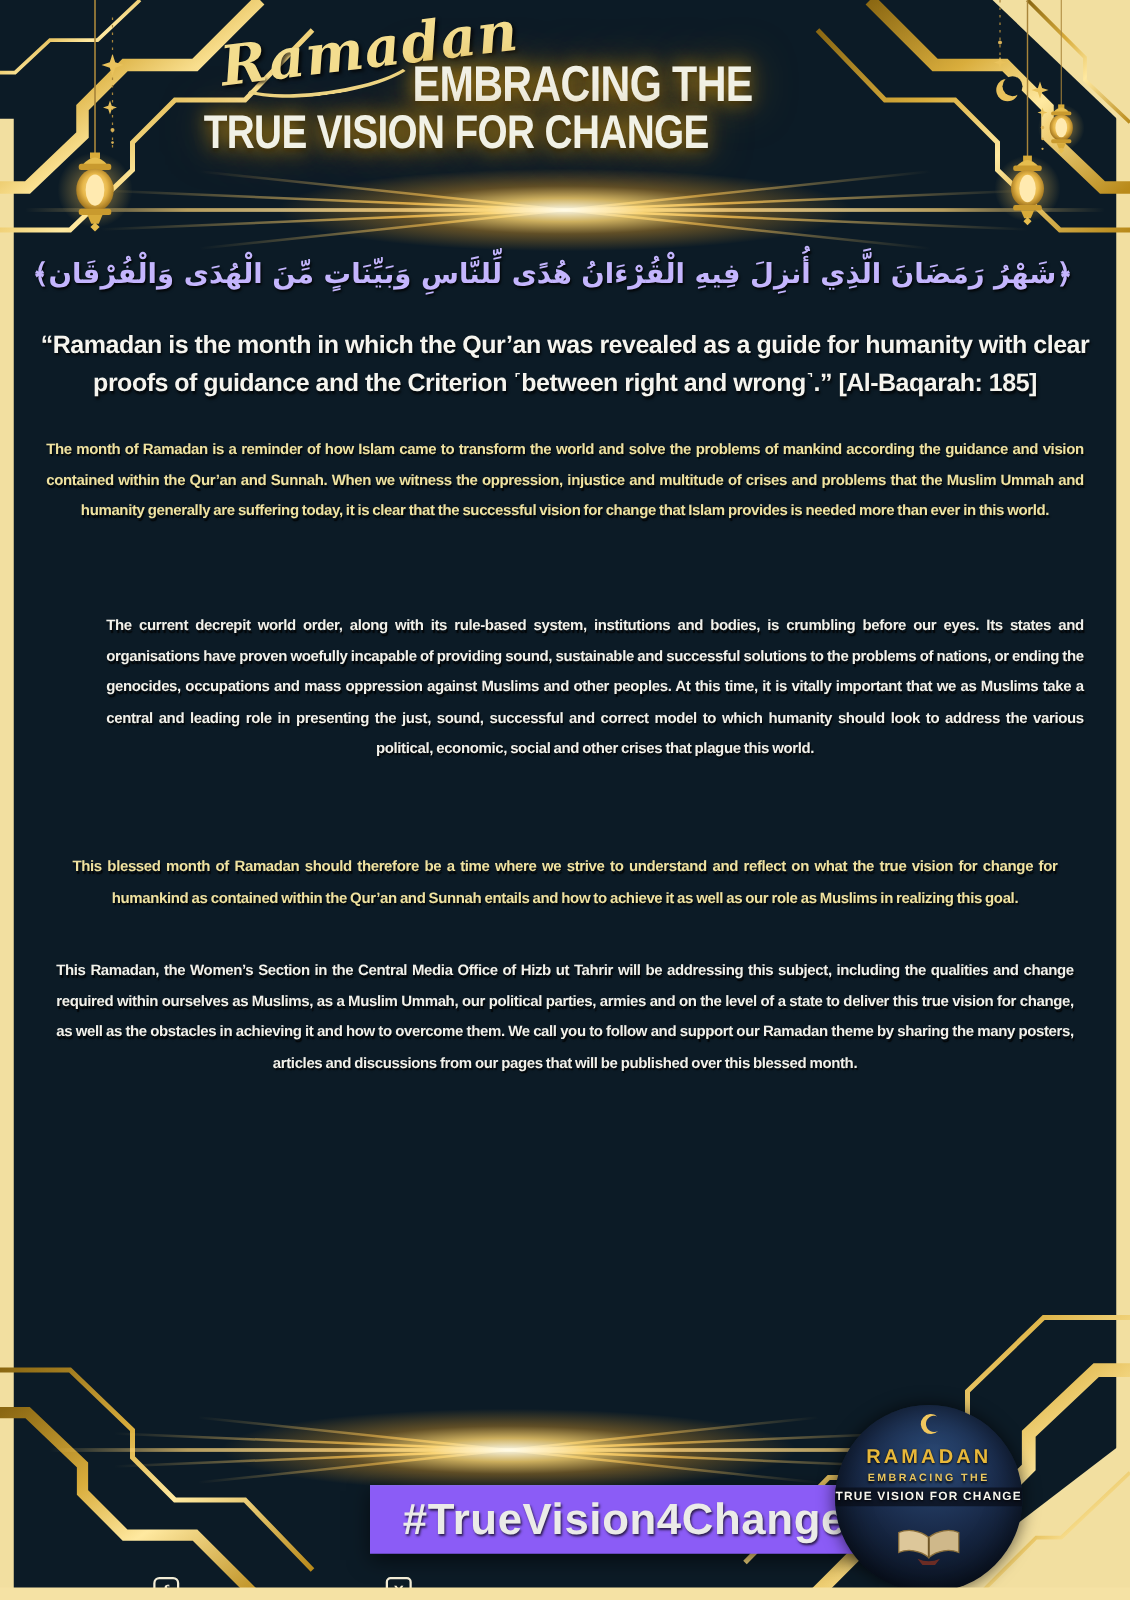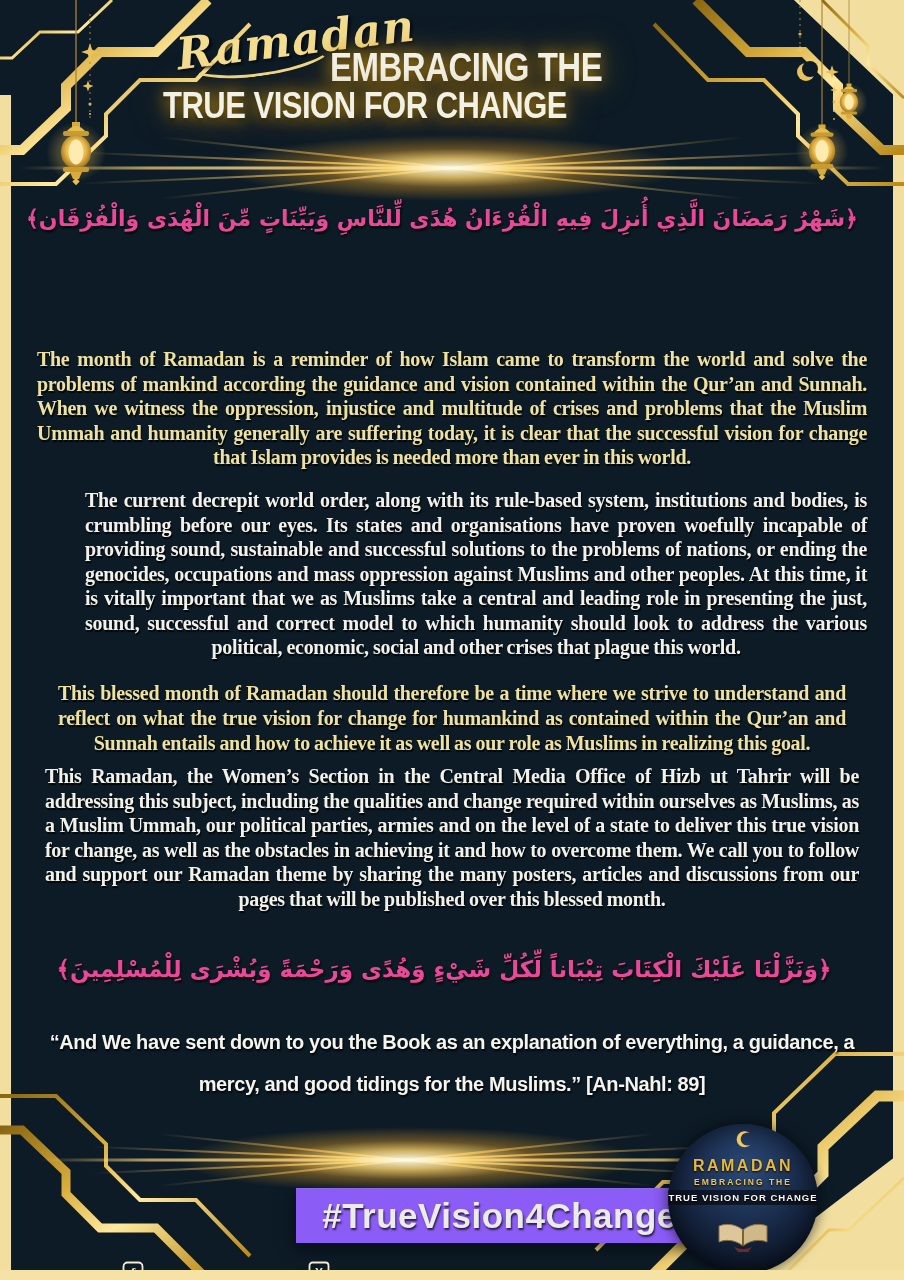--- a/index.html
+++ b/index.html
@@ -50,38 +50,37 @@
   .title-line{position:absolute;z-index:6;color:#f1f1e6;font-weight:bold;
     transform:scaleY(1.22);transform-origin:top left;letter-spacing:-0.5px;
     text-shadow:0 0 14px rgba(196,142,18,.95),0 0 32px rgba(196,142,18,.7),0 2px 3px rgba(0,0,0,.6);
     white-space:nowrap;}
   .title-l1{left:330px;top:44px;font-size:33px;}
   .title-l2{left:130px;top:84px;width:470px;text-align:center;font-size:31px;}
   
   .arabic{
     position:absolute;left:30px;right:46px;z-index:6;text-align:center;
     direction:rtl;font-family:"DejaVu Sans",sans-serif;font-weight:bold;
-    color:#ec4899;white-space:nowrap;
+    color:#c4b5fd;white-space:nowrap;
     text-shadow:1px 2px 2px rgba(0,0,0,.85);
   }
   .arabic-top{top:206px;font-size:22px;}
   .arabic-bottom{top:956px;font-size:23px;}
   
   .quote{
     position:absolute;z-index:6;text-align:center;color:#f5f4ee;font-weight:bold;
     letter-spacing:-0.4px;text-shadow:1px 2px 2px rgba(0,0,0,.8);
   }
   .quote-top{left:12px;right:12px;top:261px;font-size:20px;line-height:31px;}
   .quote-bottom{left:40px;right:40px;top:1021px;font-size:20px;line-height:42px;}
   
   .para{
-    position:absolute;z-index:6;font-weight:bold;font-size:20px;line-height:24.5px;
+    position:absolute;z-index:6;font-weight:bold;font-size:12px;line-height:24.5px;
     text-align:justify;text-align-last:center;letter-spacing:-0.3px;word-spacing:-0.5px;
     text-shadow:1px 2px 1px rgba(0,0,0,.85);
-    font-family:Liberation Serif, serif;
   }
   .para-yellow{color:#efe2a0;}
   .para-white{color:#f2f1ea;}
   .para-1{left:37px;right:37px;top:347px;}
   .para-2{left:37px;right:37px;top:488px;margin-left:48px;}
   .para-3{left:58px;right:58px;top:681px;line-height:25px;}
   .para-4{left:45px;right:45px;top:764px;}
   
   .hashtag-banner{
     position:absolute;left:248px;top:1188px;width:407px;height:54px;z-index:6;
@@ -230,28 +229,27 @@
         <use href="#lantern" transform="translate(822,128) scale(0.88)"></use>
       </g>
   </svg>
 
   <div class="script-word">Ramadan</div>
   <div class="swoosh"></div>
   <div class="title-line title-l1">EMBRACING THE</div>
   <div class="title-line title-l2">TRUE VISION FOR CHANGE</div>
 
   <div class="arabic arabic-top">﴿شَهْرُ رَمَضَانَ الَّذِي أُنزِلَ فِيهِ الْقُرْءَانُ هُدًى لِّلنَّاسِ وَبَيِّنَاتٍ مِّنَ الْهُدَى وَالْفُرْقَان﴾</div>
+  <div class="quote quote-top">“Ramadan is the month in which the Qur’an was revealed as a guide for humanity with clear proofs of guidance and the Criterion ˹between right and wrong˺.” [Al-Baqarah: 185]</div>
 
   <div class="para para-yellow para-1">The month of Ramadan is a reminder of how Islam came to transform the world and solve the problems of mankind according the guidance and vision contained within the Qur’an and Sunnah. When we witness the oppression, injustice and multitude of crises and problems that the Muslim Ummah and humanity generally are suffering today, it is clear that the successful vision for change that Islam provides is needed more than ever in this world.</div>
   <div class="para para-white para-2">The current decrepit world order, along with its rule-based system, institutions and bodies, is crumbling before our eyes. Its states and organisations have proven woefully incapable of providing sound, sustainable and successful solutions to the problems of nations, or ending the genocides, occupations and mass oppression against Muslims and other peoples. At this time, it is vitally important that we as Muslims take a central and leading role in presenting the just, sound, successful and correct model to which humanity should look to address the various political, economic, social and other crises that plague this world.</div>
   <div class="para para-yellow para-3">This blessed month of Ramadan should therefore be a time where we strive to understand and reflect on what the true vision for change for humankind as contained within the Qur’an and Sunnah entails and how to achieve it as well as our role as Muslims in realizing this goal.</div>
   <div class="para para-white para-4">This Ramadan, the Women’s Section in the Central Media Office of Hizb ut Tahrir will be addressing this subject, including the qualities and change required within ourselves as Muslims, as a Muslim Ummah, our political parties, armies and on the level of a state to deliver this true vision for change, as well as the obstacles in achieving it and how to overcome them. We call you to follow and support our Ramadan theme by sharing the many posters, articles and discussions from our pages that will be published over this blessed month.</div>
 
-  <div class="arabic arabic-bottom">﴿وَنَزَّلْنَا عَلَيْكَ الْكِتَابَ تِبْيَاناً لِّكُلِّ شَيْءٍ وَهُدًى وَرَحْمَةً وَبُشْرَى لِلْمُسْلِمِينَ﴾</div>
-  <div class="quote quote-bottom">“And We have sent down to you the Book as an explanation of everything, a guidance, a mercy, and good tidings for the Muslims.” [An-Nahl: 89]</div>
 
   <div class="hashtag-banner">
     <span class="hashtag-text">#TrueVision4Change</span>
   </div>
 
   <div class="logo-badge">
     <svg class="logo-crescent" width="20" height="20" viewBox="0 0 20 20">
       <path d="M10,1 A8,8 0 1,0 18,9.5 A6.5,6.5 0 1,1 10,1 Z" fill="#f0c75e" transform="rotate(40 10 10)"></path>
     </svg>
     <div class="logo-title">RAMADAN</div>

